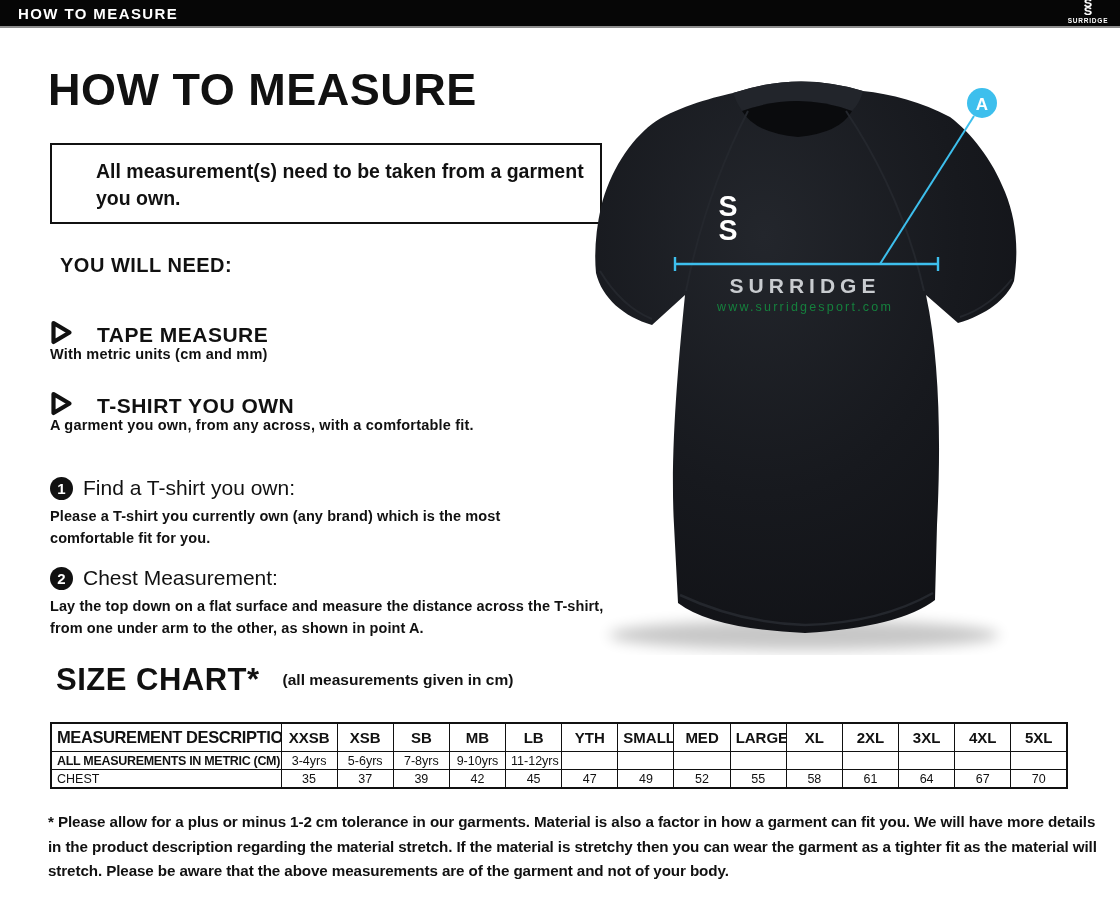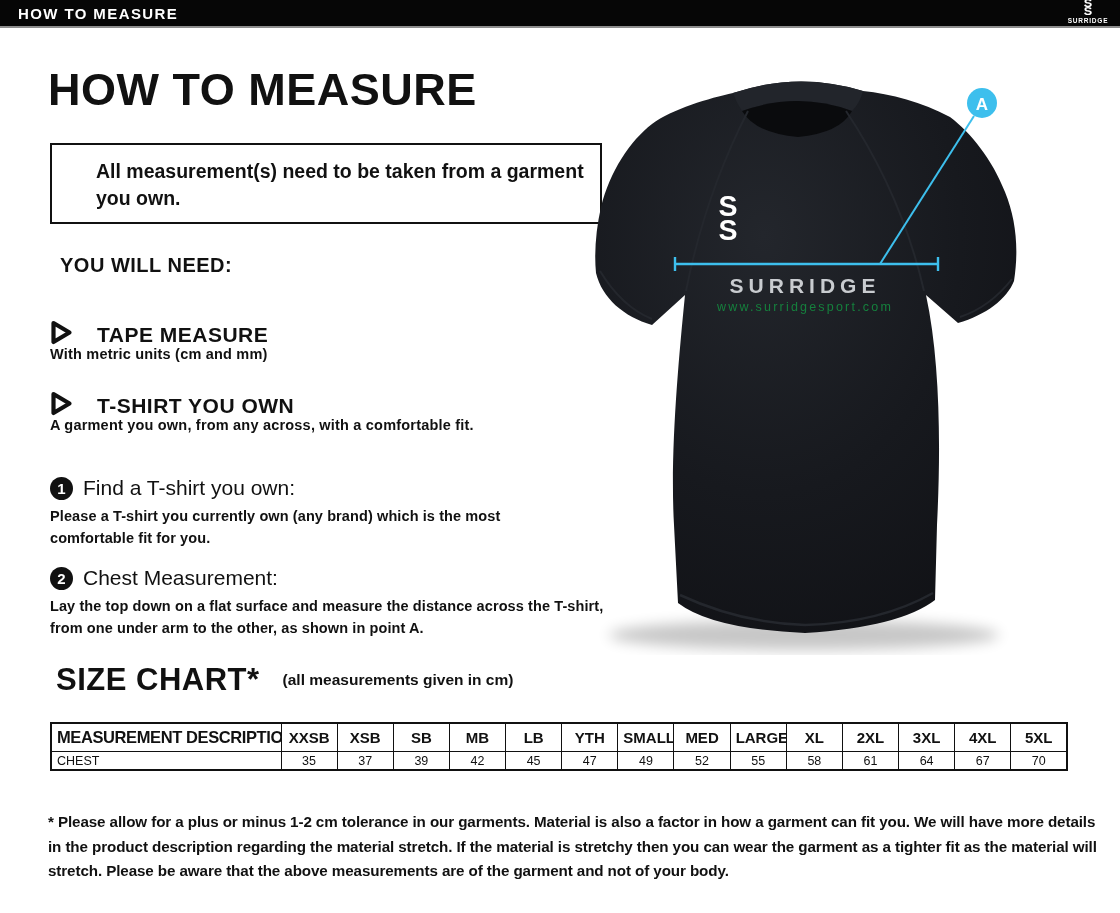--- a/index.html
+++ b/index.html
@@ -139,20 +139,37 @@
         <th>MED</th>
         <th>LARGE</th>
         <th>XL</th>
         <th>2XL</th>
         <th>3XL</th>
         <th>4XL</th>
         <th>5XL</th>
       </tr>
     </thead>
     <tbody>
+      <tr>
+        <td class="rowlabel">ALL MEASUREMENTS IN METRIC (CM)</td>
+        <td>3-4yrs</td>
+        <td>5-6yrs</td>
+        <td>7-8yrs</td>
+        <td>9-10yrs</td>
+        <td>11-12yrs</td>
+        <td></td>
+        <td></td>
+        <td></td>
+        <td></td>
+        <td></td>
+        <td></td>
+        <td></td>
+        <td></td>
+        <td></td>
+      </tr>
       <tr class="chest">
         <td class="rowlabel">CHEST</td>
         <td>35</td>
         <td>37</td>
         <td>39</td>
         <td>42</td>
         <td>45</td>
         <td>47</td>
         <td>49</td>
         <td>52</td>

